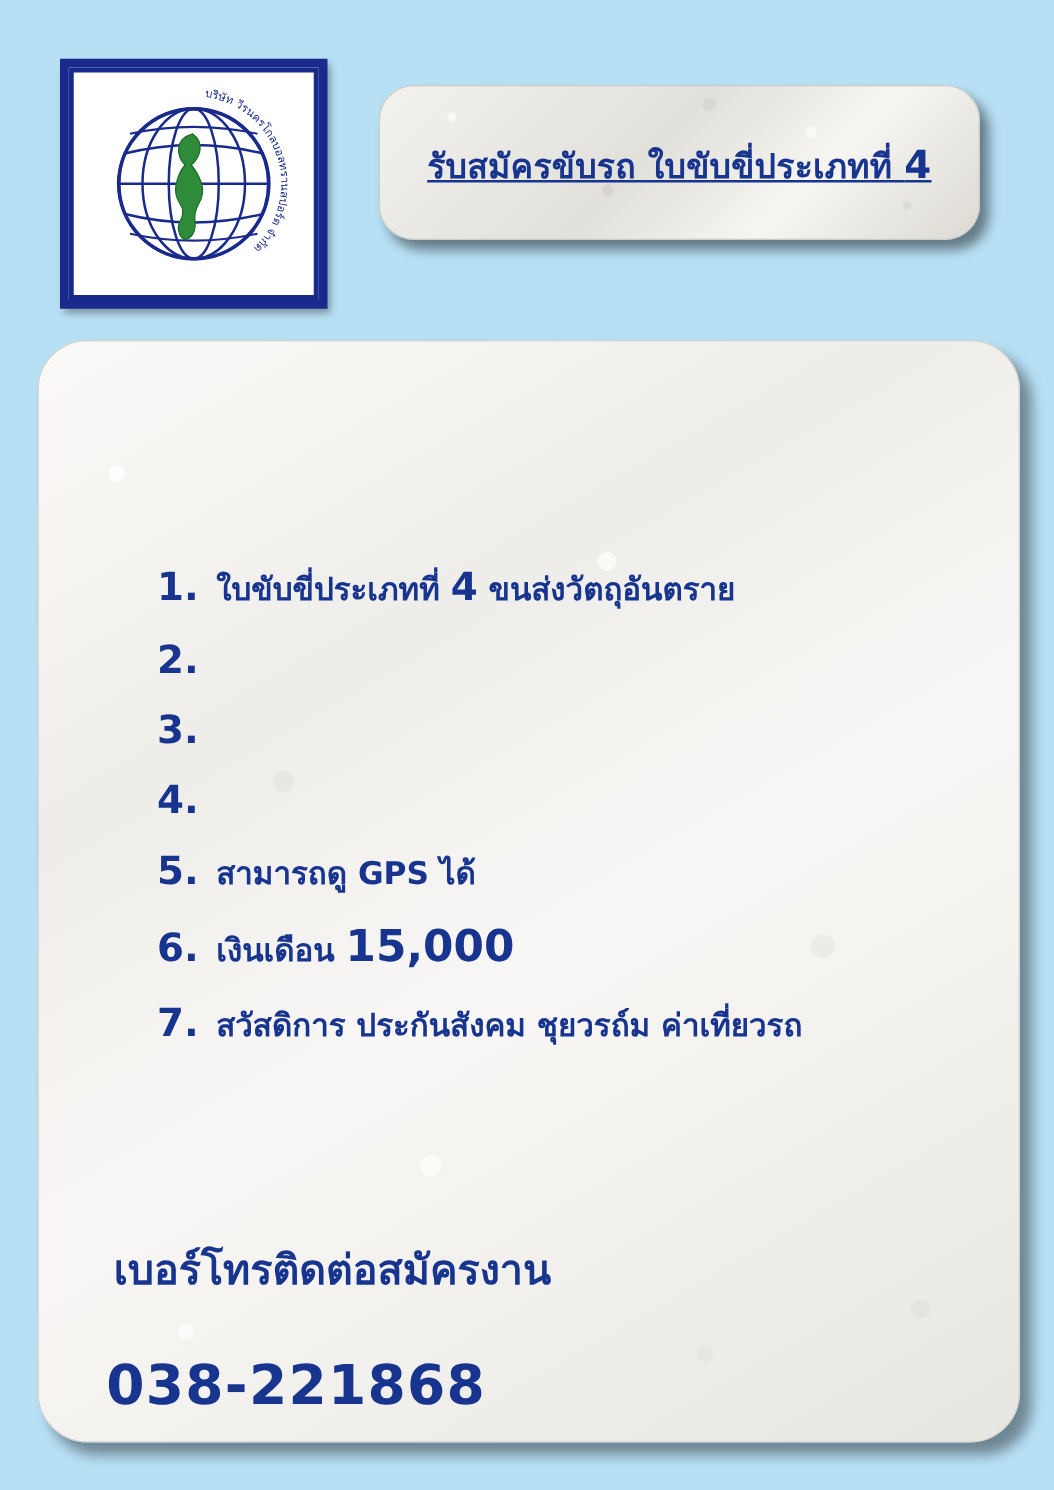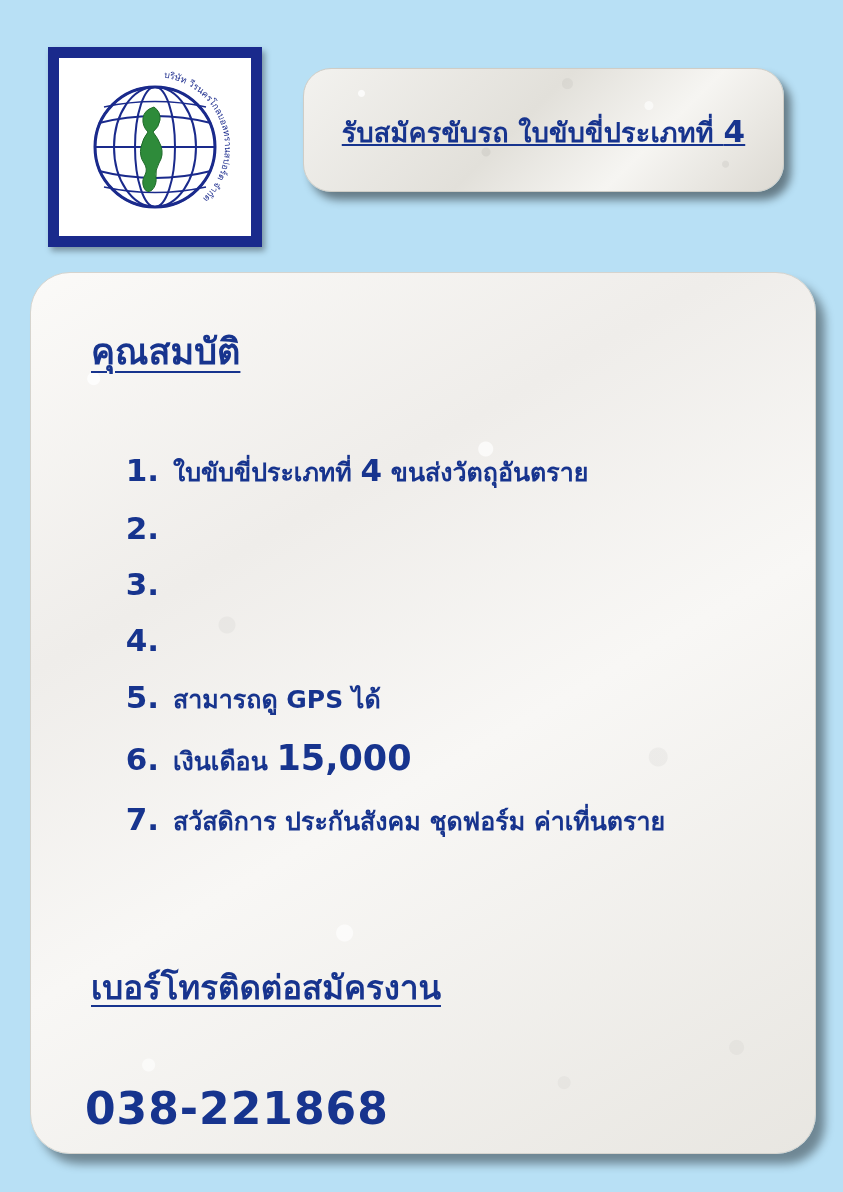--- a/index.html
+++ b/index.html
@@ -158,25 +158,24 @@
   .txt .big {
     font-size: 31px;
   }
   .txt .xl {
     font-size: 35px;
   }
 
   .contact-title {
     position: absolute;
     left: 60px;
-    top: 688px;
+    top: 716px;
     font-size: 33px;
     font-weight: bold;
     color: #17348e;
-    text-decoration: underline;
     text-underline-offset: 6px;
     text-decoration-thickness: 2px;
     z-index: 2;
   }
   .phone {
     position: absolute;
     left: 54px;
     top: 810px;
     font-size: 44px;
     font-weight: bold;
@@ -211,21 +210,20 @@
   </div>
 </div>
 
 <div class="banner">
   <div class="banner-text">
     <span>รับสมัครขับรถ ใบขับขี่ประเภทที่ </span><span class="big">4</span>
   </div>
 </div>
 
 <div class="card">
-  <div class="card-title">คุณสมบัติ</div>
 
   <div class="list">
 
     <div class="row">
       <div class="num">1.</div>
       <div class="txt"><span>ใบขับขี่ประเภทที่ </span><span class="big">4</span><span> ขนส่งวัตถุอันตราย</span></div>
     </div>
 
     <div class="row">
       <div class="num">2.</div>
@@ -244,20 +242,20 @@
       <div class="txt"><span>สามารถดู GPS ได้</span><span class="big"></span><span></span></div>
     </div>
 
     <div class="row">
       <div class="num">6.</div>
       <div class="txt"><span>เงินเดือน </span><span class="xl">15,000</span><span></span></div>
     </div>
 
     <div class="row">
       <div class="num">7.</div>
-      <div class="txt"><span>สวัสดิการ ประกันสังคม ชุดฟอร์ม ค่าเที่นตราย</span><span class="big"></span><span></span></div>
+      <div class="txt"><span>สวัสดิการ ประกันสังคม ชุยวรถ์ม ค่าเที่ยวรถ</span><span class="big"></span><span></span></div>
     </div>
 
   </div>
 
   <div class="contact-title">เบอร์โทรติดต่อสมัครงาน</div>
   <div class="phone">038-221868</div>
 </div>
 
 </body></html>

